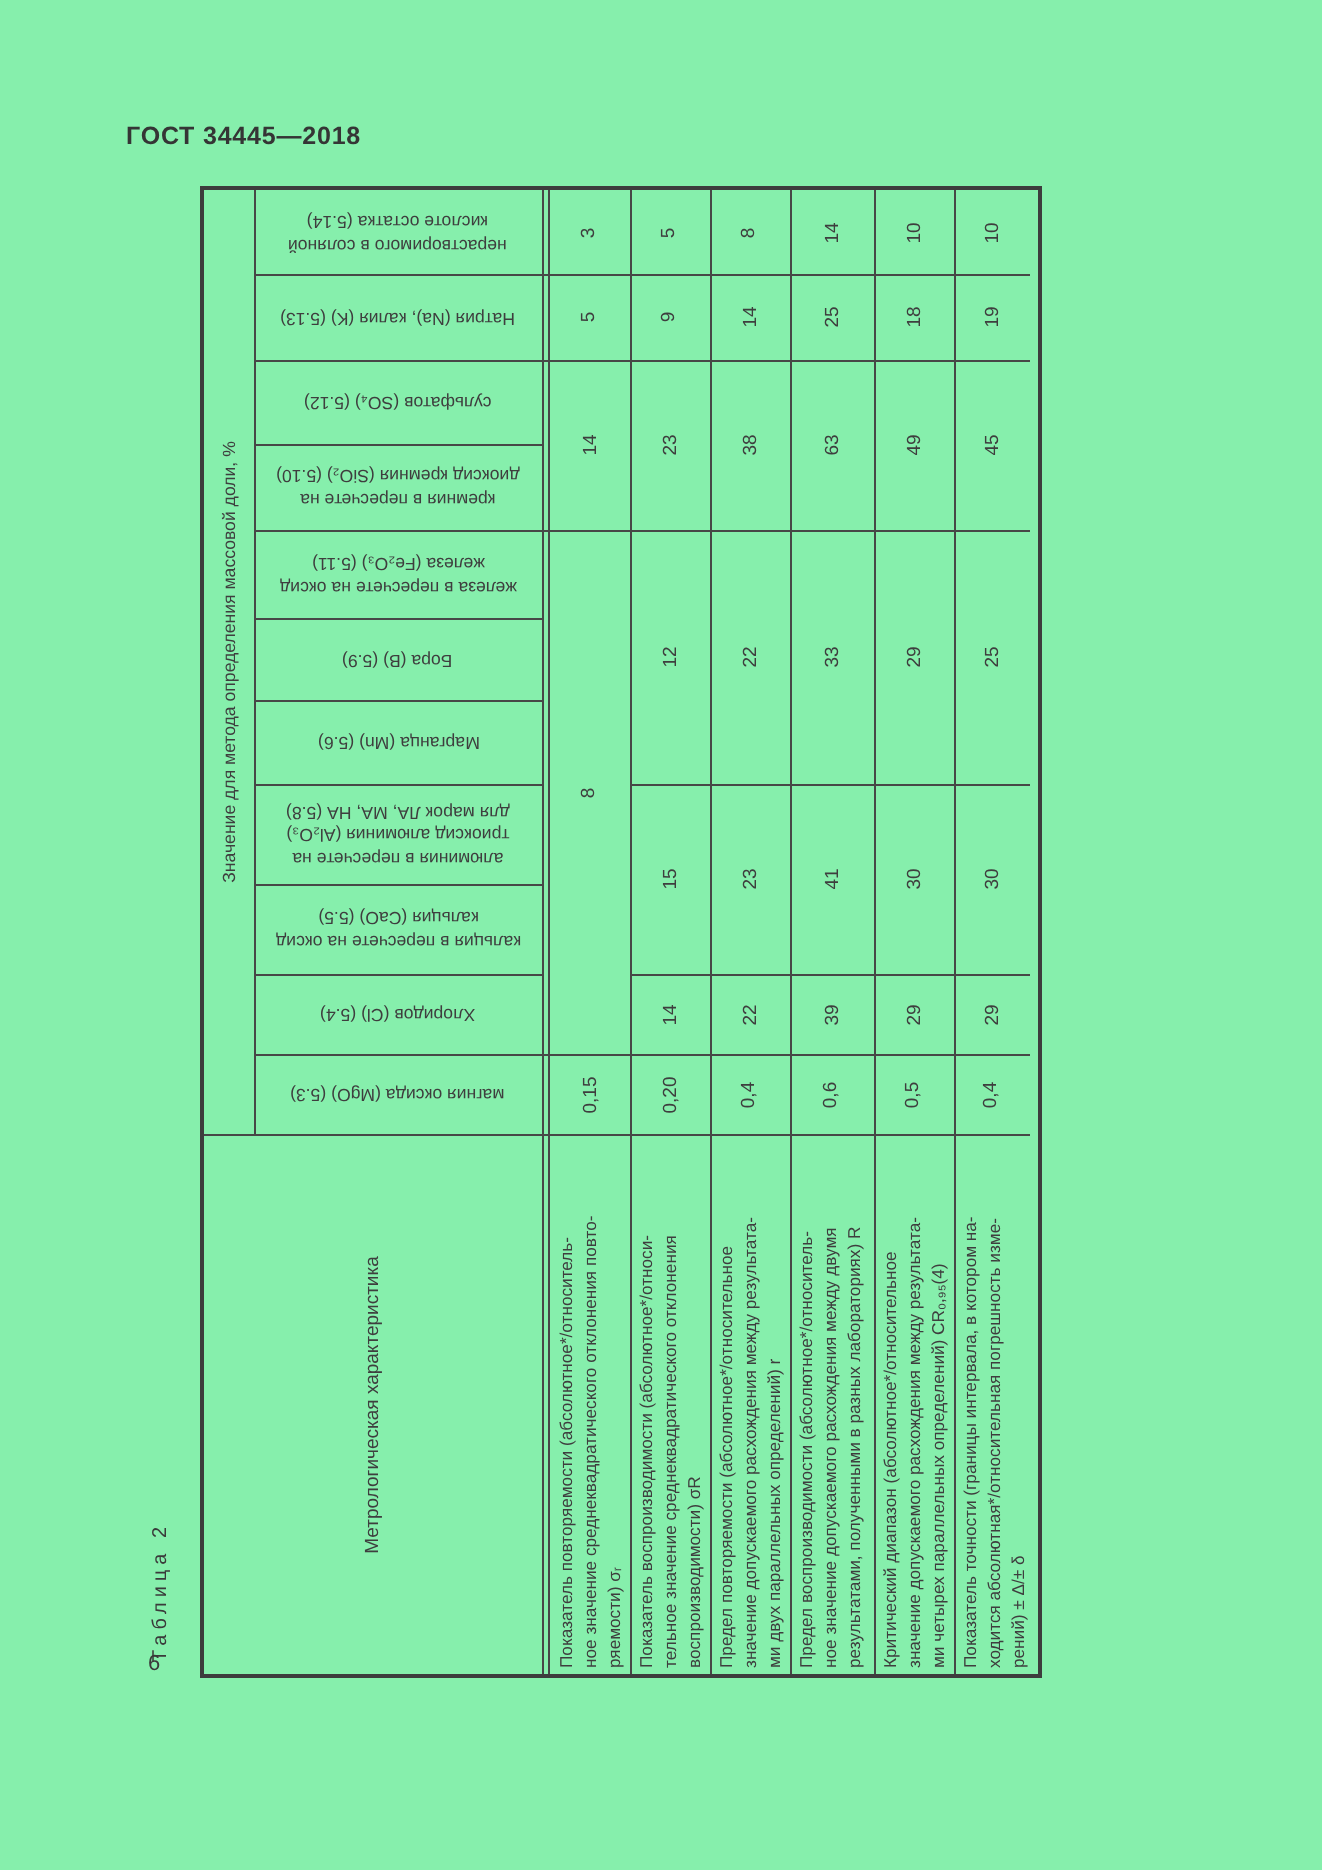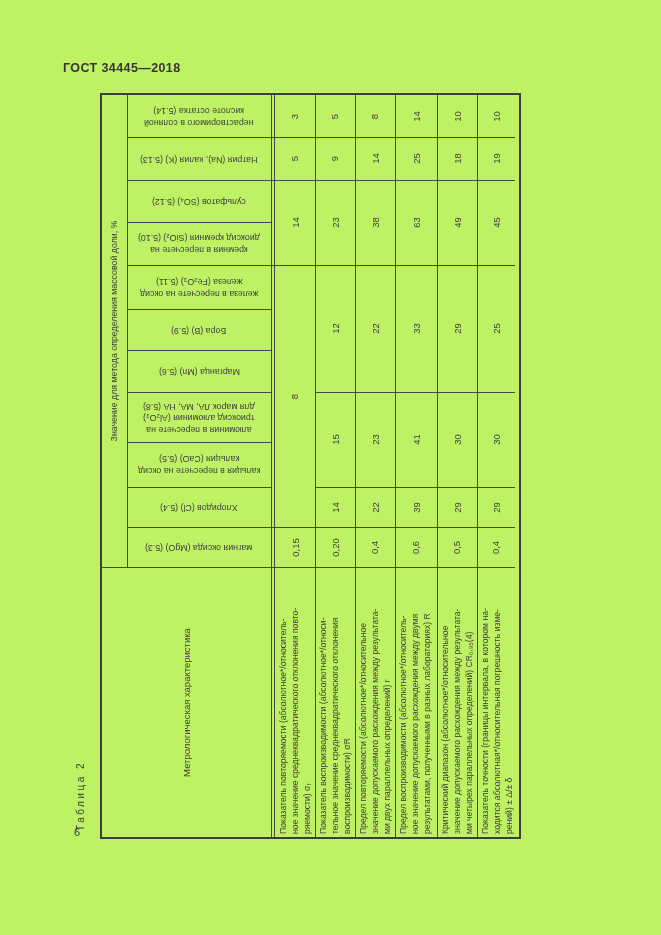--- a/index.html
+++ b/index.html
@@ -1,16 +1,16 @@
 <!DOCTYPE html>
 <html><head>
 <meta charset="utf-8">
 <style>
   html,body{margin:0;padding:0;background:#e8e8e8;}
-  .page{position:relative;width:661px;height:935px;background:#bef264;overflow:hidden;
+  .page{position:relative;width:661px;height:935px;background:#86efac;overflow:hidden;
         font-family:"Liberation Sans",sans-serif;color:#3a3a3a;}
   .doc-number{position:absolute;left:63px;top:61px;font-size:12.5px;font-weight:bold;
         letter-spacing:.4px;color:#353535;}
   .page-number{position:absolute;left:74px;top:826px;font-size:11px;color:#3a3a3a;}
   
   .table-label{position:absolute;left:75px;top:831px;width:72px;height:14px;
         transform-origin:0 0;transform:rotate(-90deg);font-size:10px;letter-spacing:2.5px;
         color:#3a3a3a;white-space:nowrap;}
   
   .tbl{position:absolute;left:100px;top:93px;width:417px;height:742px;

